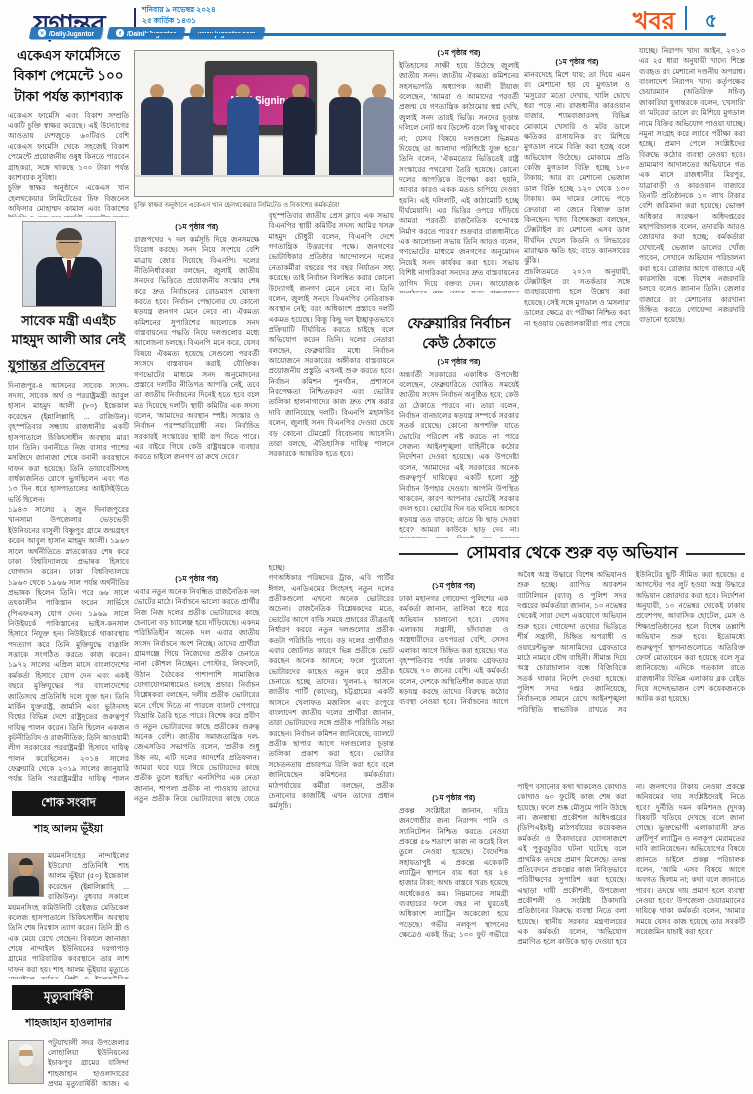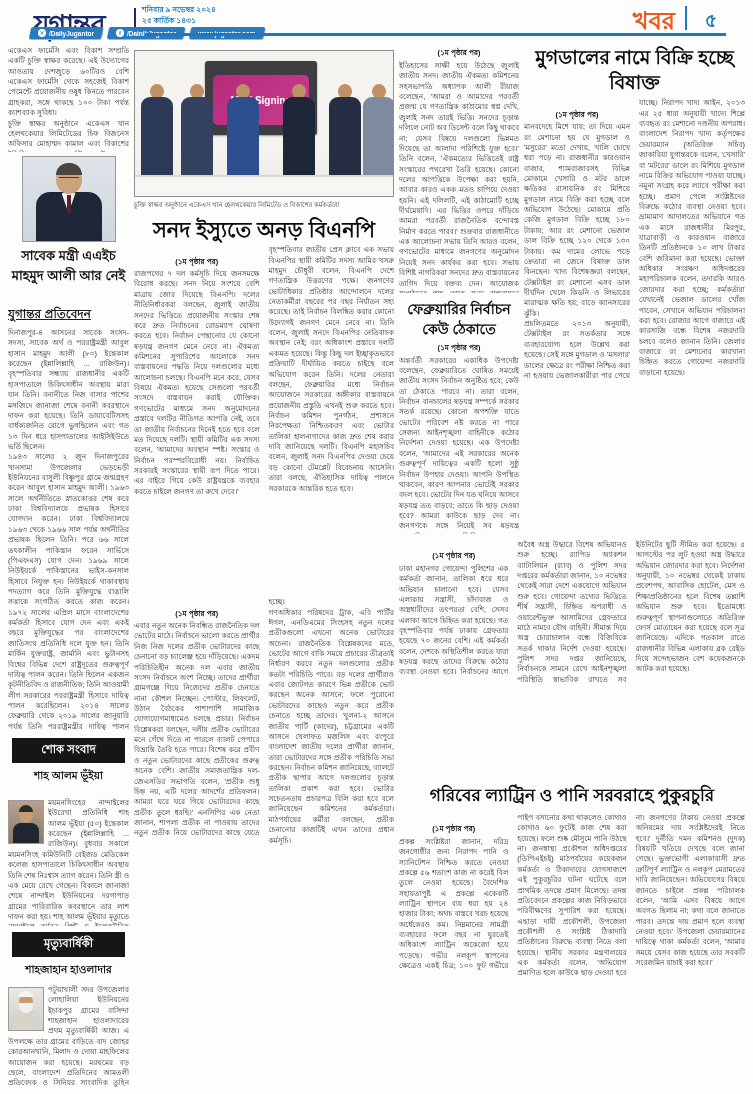--- a/index.html
+++ b/index.html
@@ -19,21 +19,21 @@
   .section-name{position:absolute;right:78px;top:2px;font-size:24px;font-weight:800;color:#f0561d;}
   .section-bar{position:absolute;right:66px;top:6px;width:2px;height:24px;background:#1b79be;}
   .page-num{position:absolute;right:36px;top:6px;font-size:19px;font-weight:700;color:#1b79be;}
   .mast-rule{position:absolute;left:145px;right:27px;top:33px;height:3px;background:#1b79be;}
   
   .body-txt{font-size:7.3px;line-height:1.42;text-align:justify;color:#262626;white-space:pre-line;overflow:hidden;}
   .cont-mark{display:block;text-align:center;font-weight:700;font-size:7.4px;margin:1px 0 2px;color:#111;}
   .cols2{column-count:2;column-gap:9px;}
   .cols3{column-count:3;column-gap:9px;}
   .hl{font-weight:700;color:#0c0c0c;text-align:center;}
-  .byline{font-weight:700;font-size:12px;text-decoration:underline;margin:20px 0 3px;}
+  .byline{font-weight:700;font-size:14px;text-decoration:underline;margin:4px 0 3px;}
   .banner{background:#161616;color:#fff;text-align:center;font-size:11.5px;font-weight:700;
           padding:3px 0;margin:6px 4px 5px;}
   
   .col1{position:absolute;left:8px;top:46px;width:121px;height:1042px;overflow:hidden;}
   .center-block{position:absolute;left:134px;top:50px;width:260px;height:1038px;overflow:hidden;}
   .col4{position:absolute;left:399px;top:46px;width:120px;height:492px;overflow:hidden;}
   .right-block{position:absolute;left:524px;top:46px;width:221px;height:492px;overflow:hidden;}
   .bottom1{position:absolute;left:399px;top:540px;width:346px;height:240px;overflow:hidden;}
   .bottom2{position:absolute;left:399px;top:782px;width:346px;height:306px;overflow:hidden;}
   
@@ -103,20 +103,21 @@
         <span>www.jugantor.com</span>
       </div>
     </div>
     <div class="section-name">খবর</div>
     <div class="section-bar"></div>
     <div class="page-num">৫</div>
     <div class="mast-rule"></div>
   </div>
 
   <div class="col1">
+    <div class="hl hl-c1">একেএস ফার্মেসিতে বিকাশ পেমেন্টে ১০০ টাকা পর্যন্ত ক্যাশব্যাক</div>
     <div class="body-txt" style="height:106px;">একেএস ফার্মেসি এবং বিকাশ সম্প্রতি একটি চুক্তি স্বাক্ষর করেছে। এই উদ্যোগের আওতায় দেশজুড়ে ৬০টিরও বেশি একেএস ফার্মেসি থেকে সহজেই বিকাশ পেমেন্টে প্রয়োজনীয় ওষুধ কিনতে পারবেন গ্রাহকরা, সঙ্গে থাকছে ১০০ টাকা পর্যন্ত ক্যাশব্যাক সুবিধা।
 চুক্তি স্বাক্ষর অনুষ্ঠানে একেএস খান হেলথকেয়ার লিমিটেডের চিফ বিজনেস অফিসার মোহাম্মদ কামাল এবং বিকাশের ইভিপি ও হেড অব মার্চেন্ট পেমেন্টস অ্যান্ড পার্টনারশিপসহ উভয় প্রতিষ্ঠানের ঊর্ধ্বতন কর্মকর্তারা উপস্থিত ছিলেন। ১৫ ডিসেম্বর পর্যন্ত এই ক্যাম্পেইন চলবে। -সংবাদ বিজ্ঞপ্তি</div>
 
     <div class="portrait">
       <div class="pt-body"></div>
       <div class="pt-shirt"></div>
       <div class="pt-tie"></div>
       <div class="pt-head"></div>
       <div class="pt-hair"></div>
       <div class="pt-glasses"></div>
@@ -180,55 +181,55 @@
           <div class="torso" style="background:#262e44;"></div>
         </div>
       <div class="fig" style="left:226px;">
           <div class="head"></div>
           <div class="torso" style="background:#7d8aa0;"></div>
         </div>
       <div class="mou-table"></div>
     </div>
     <div class="caption">চুক্তি স্বাক্ষর অনুষ্ঠানে একেএস খান হেলথকেয়ার লিমিটেড ও বিকাশের কর্মকর্তারা</div>
 
-    <div class="hl hl-main">সনদ ইস্যুতে অনড় বিএনপি</div>
     <div class="body-txt cols2" style="height:352px;">
       <span class="cont-mark">(১ম পৃষ্ঠার পর)</span><span>রাজপথের ৭ দল কর্মসূচি দিয়ে জনসমক্ষে বিরোধ করছে। সনদ নিয়ে সংশয়ে বেশি মাত্রায় জোর দিয়েছে বিএনপি। দলের নীতিনির্ধারকরা বলছেন, জুলাই জাতীয় সনদের ভিত্তিতে প্রয়োজনীয় সংস্কার শেষ করে দ্রুত নির্বাচনের রোডম্যাপ ঘোষণা করতে হবে। নির্বাচন পেছানোর যে কোনো ষড়যন্ত্র জনগণ মেনে নেবে না। ঐকমত্য কমিশনের সুপারিশের আলোকে সনদ বাস্তবায়নের পদ্ধতি নিয়ে দলগুলোর মধ্যে আলোচনা চলছে। বিএনপি মনে করে, যেসব বিষয়ে ঐকমত্য হয়েছে সেগুলো পরবর্তী সংসদে বাস্তবায়ন করাই যৌক্তিক। গণভোটের মাধ্যমে সনদ অনুমোদনের প্রস্তাবে দলটির নীতিগত আপত্তি নেই, তবে তা জাতীয় নির্বাচনের দিনেই হতে হবে বলে মত দিয়েছে দলটি। স্থায়ী কমিটির এক সদস্য বলেন, 'আমাদের অবস্থান স্পষ্ট। সংস্কার ও নির্বাচন পরস্পরবিরোধী নয়। নির্বাচিত সরকারই সংস্কারের স্থায়ী রূপ দিতে পারে। এর বাইরে গিয়ে কেউ রাষ্ট্রযন্ত্রকে ব্যবহার করতে চাইলে জনগণ তা রুখে দেবে।'
 বৃহস্পতিবার জাতীয় প্রেস ক্লাবে এক সভায় বিএনপির স্থায়ী কমিটির সদস্য আমির খসরু মাহমুদ চৌধুরী বলেন, বিএনপি দেশে গণতান্ত্রিক উত্তরণের পক্ষে। জনগণের ভোটাধিকার প্রতিষ্ঠার আন্দোলনে দলের নেতাকর্মীরা বছরের পর বছর নির্যাতন সহ্য করেছে। তাই নির্বাচন বিলম্বিত করার কোনো উদ্যোগই জনগণ মেনে নেবে না। তিনি বলেন, জুলাই সনদে বিএনপির নেতিবাচক অবস্থান নেই; বরং অধিকাংশ প্রস্তাবে দলটি একমত হয়েছে। কিন্তু কিছু দল ইচ্ছাকৃতভাবে প্রক্রিয়াটি দীর্ঘায়িত করতে চাইছে বলে অভিযোগ করেন তিনি। দলের নেতারা বলছেন, ফেব্রুয়ারির মধ্যে নির্বাচন আয়োজনে সরকারের অঙ্গীকার বাস্তবায়নে প্রয়োজনীয় প্রস্তুতি এখনই শুরু করতে হবে। নির্বাচন কমিশন পুনর্গঠন, প্রশাসনে নিরপেক্ষতা নিশ্চিতকরণ এবং ভোটার তালিকা হালনাগাদের কাজ দ্রুত শেষ করার দাবি জানিয়েছে দলটি। বিএনপি মহাসচিব বলেন, জুলাই সনদ বিএনপির দেওয়া চেয়ে বড় কোনো টেমপ্লেট বিবেচনায় আসেনি। তারা বলছে, ঐতিহাসিক দায়িত্ব পালনে সরকারকে আন্তরিক হতে হবে।</span>
     </div>
 
     <div class="body-txt cols2" style="height:420px;">
       <span class="cont-mark">(১ম পৃষ্ঠার পর)</span><span>এবার নতুন অনেক নিবন্ধিত রাজনৈতিক দল ভোটের মাঠে। নির্বাচনে ভালো করতে প্রার্থীর নিজ নিজ দলের প্রতীক ভোটারদের কাছে চেনানো বড় চ্যালেঞ্জ হয়ে দাঁড়িয়েছে। একদম পরিচিতিহীন অনেক দল এবার জাতীয় সংসদ নির্বাচনে অংশ নিচ্ছে। তাদের প্রার্থীরা গ্রামগঞ্জে গিয়ে নিজেদের প্রতীক চেনাতে নানা কৌশল নিচ্ছেন। পোস্টার, লিফলেট, উঠান বৈঠকের পাশাপাশি সামাজিক যোগাযোগমাধ্যমেও চলছে প্রচার। নির্বাচন বিশ্লেষকরা বলছেন, দলীয় প্রতীক ভোটারের মনে গেঁথে দিতে না পারলে ব্যালট পেপারে বিভ্রান্তি তৈরি হতে পারে। বিশেষ করে প্রবীণ ও নতুন ভোটারদের কাছে প্রতীকের গুরুত্ব অনেক বেশি। জাতীয় সমাজতান্ত্রিক দল-জেএসডির সভাপতি বলেন, 'প্রতীক শুধু চিহ্ন নয়, এটি দলের আদর্শের প্রতিফলন। আমরা ঘরে ঘরে গিয়ে ভোটারদের কাছে প্রতীক তুলে ধরছি।' এনসিপির এক নেতা জানান, শাপলা প্রতীক না পাওয়ায় তাদের নতুন প্রতীক নিয়ে ভোটারদের কাছে যেতে হচ্ছে।
 গণঅধিকার পরিষদের ট্রাক, এবি পার্টির ঈগল, এনডিএমের সিংহসহ নতুন দলের প্রতীকগুলো এখনো অনেক ভোটারের অচেনা। রাজনৈতিক বিশ্লেষকদের মতে, ভোটের আগে বাকি সময়ে প্রচারের তীব্রতাই নির্ধারণ করবে নতুন দলগুলোর প্রতীক কতটা পরিচিতি পাবে। বড় দলের প্রার্থীরাও এবার জোটগত কারণে ভিন্ন প্রতীকে ভোট করছেন অনেক আসনে; ফলে পুরোনো ভোটারদের কাছেও নতুন করে প্রতীক চেনাতে হচ্ছে তাদের। খুলনা-২ আসনে জাতীয় পার্টি (কাদের), চট্টগ্রামের একটি আসনে খেলাফত মজলিস এবং রংপুরে বাংলাদেশ জাতীয় দলের প্রার্থীরা জানান, তারা ভোটারদের সঙ্গে প্রতীক পরিচিতি সভা করছেন। নির্বাচন কমিশন জানিয়েছে, ব্যালটে প্রতীক ছাপার আগে দলগুলোর চূড়ান্ত তালিকা প্রকাশ করা হবে। ভোটার সচেতনতায় প্রচারপত্র বিলি করা হবে বলে জানিয়েছেন কমিশনের কর্মকর্তারা। মাঠপর্যায়ের কর্মীরা বলছেন, প্রতীক চেনানোর কাজটিই এখন তাদের প্রধান কর্মসূচি।</span>
     </div>
   </div>
 
   <div class="col4">
     <span class="cont-mark">(১ম পৃষ্ঠার পর)</span>
     <div class="body-txt" style="height:232px;">ইতিহাসের সাক্ষী হয়ে উঠেছে জুলাই জাতীয় সনদ। জাতীয় ঐকমত্য কমিশনের সহসভাপতি অধ্যাপক আলী রীয়াজ বলেছেন, 'আমরা ও আমাদের পরবর্তী প্রজন্ম যে গণতান্ত্রিক কাঠামোর স্বপ্ন দেখি, জুলাই সনদ তারই ভিত্তি। সনদের চূড়ান্ত দলিলে নোট অব ডিসেন্ট বলে কিছু থাকবে না; যেসব বিষয়ে দলগুলো ভিন্নমত দিয়েছে তা আলাদা পরিশিষ্টে যুক্ত হবে।' তিনি বলেন, 'ঐকমত্যের ভিত্তিতেই রাষ্ট্র সংস্কারের পথরেখা তৈরি হয়েছে। কোনো দলের আপত্তিকে উপেক্ষা করা হয়নি, আবার কারও একক মতও চাপিয়ে দেওয়া হয়নি। এই দলিলটি, এই কাঠামোটি হচ্ছে দীর্ঘমেয়াদি। এর ভিত্তির ওপরে দাঁড়িয়ে আমরা পরবর্তী রাজনৈতিক বন্দোবস্ত নির্মাণ করতে পারব।' শুক্রবার রাজধানীতে এক আলোচনা সভায় তিনি আরও বলেন, গণভোটের মাধ্যমে জনগণের অনুমোদন নিয়েই সনদ কার্যকর করা হবে। সভায় বিশিষ্ট নাগরিকরা সনদের দ্রুত বাস্তবায়নের তাগিদ দিয়ে বক্তব্য দেন। আয়োজক সংগঠনের পক্ষ থেকে সনদ বাস্তবায়নে নাগরিক কমিটি গঠনের প্রস্তাব করা হয়।</div>
 
-    <div class="hl hl-c4" style="margin-top:6px;">ফেব্রুয়ারির নির্বাচন কেউ ঠেকাতে</div>
+    <div class="hl hl-c4" style="margin-top:20px;">ফেব্রুয়ারির নির্বাচন কেউ ঠেকাতে</div>
     <span class="cont-mark">(১ম পৃষ্ঠার পর)</span>
     <div class="body-txt" style="height:178px;">অন্তর্বর্তী সরকারের একাধিক উপদেষ্টা বলেছেন, ফেব্রুয়ারিতে ঘোষিত সময়েই জাতীয় সংসদ নির্বাচন অনুষ্ঠিত হবে; কেউ তা ঠেকাতে পারবে না। তারা বলেন, নির্বাচন বানচালের ষড়যন্ত্র সম্পর্কে সরকার সতর্ক রয়েছে। কোনো অপশক্তি যাতে ভোটের পরিবেশ নষ্ট করতে না পারে সেজন্য আইনশৃঙ্খলা বাহিনীকে কঠোর নির্দেশনা দেওয়া হয়েছে। এক উপদেষ্টা বলেন, 'আমাদের এই সরকারের অনেক গুরুত্বপূর্ণ দায়িত্বের একটি হলো সুষ্ঠু নির্বাচন উপহার দেওয়া। আপনি উপস্থিত থাকবেন, কারণ আপনার ভোটেই সরকার বদল হবে। ভোটের দিন যত ঘনিয়ে আসবে ষড়যন্ত্র তত বাড়বে; তাতে কি ছাড় দেওয়া হবে? আমরা কাউকে ছাড় দেব না। জনগণকে সঙ্গে নিয়েই সব ষড়যন্ত্র মোকাবিলা করা হবে।' তিনি আরও বলেন, 'আমাদের এই সরকার অনেক গুরুত্বপূর্ণ কাজ করে গেছে। দায়িত্ব কমিটির কাজে দ্রুতই কি পরিণাম হবে? এটি রাষ্ট্রনৈতিক দলগুলোর ওপর নির্ভর করছে।' নির্বাচন কমিশনও জানিয়েছে, তফশিল ঘোষণার প্রস্তুতি শেষ পর্যায়ে। ভোটকেন্দ্রের তালিকা চূড়ান্ত করার কাজ চলছে বলে কমিশন সূত্রে জানা গেছে।</div>
   </div>
 
   <div class="right-block">
-    <div class="hl hl-right">মুগডালের নামে বিক্রি হচ্ছে বিষাক্ত</div>
     <div class="body-txt cols2" style="height:460px;">
       <span class="cont-mark">(১ম পৃষ্ঠার পর)</span><span>মানবদেহে মিশে যায়; তা দিয়ে এমন রং মেশানো হয় যে মুগডাল ও 'মসুরের' মতো দেখায়, খালি চোখে ধরা পড়ে না। রাজধানীর কারওয়ান বাজার, শ্যামবাজারসহ বিভিন্ন মোকামে খেসারি ও মটর ডালে ক্ষতিকর রাসায়নিক রং মিশিয়ে মুগডাল নামে বিক্রি করা হচ্ছে বলে অভিযোগ উঠেছে। মোকামে প্রতি কেজি মুগডাল বিক্রি হচ্ছে ১৮০ টাকায়; আর রং মেশানো ভেজাল ডাল বিক্রি হচ্ছে ১২০ থেকে ১৩০ টাকায়। কম দামের লোভে পড়ে ক্রেতারা না জেনে বিষাক্ত ডাল কিনছেন। খাদ্য বিশেষজ্ঞরা বলছেন, টেক্সটাইল রং মেশানো এসব ডাল দীর্ঘদিন খেলে কিডনি ও লিভারের মারাত্মক ক্ষতি হয়; বাড়ে ক্যানসারের ঝুঁকি।
 প্রচলিতমতে ২০১৩ অনুযায়ী, টেক্সটাইল রং সতর্কতার সঙ্গে ব্যবহারযোগ্য হলে উল্লেখ করা হয়েছে। সেই সঙ্গে মুগডাল ও 'মসলার' ডালের ক্ষেত্রে রং পরীক্ষা নিশ্চিত করা না হওয়ায় ভেজালকারীরা পার পেয়ে যাচ্ছে। নিরাপদ খাদ্য আইন, ২০১৩ এর ২৫ ধারা অনুযায়ী খাদ্যে শিল্পে ব্যবহৃত রং মেশানো দণ্ডনীয় অপরাধ। বাংলাদেশ নিরাপদ খাদ্য কর্তৃপক্ষের চেয়ারম্যান (অতিরিক্ত সচিব) জাকারিয়া যুগান্তরকে বলেন, 'খেসারি' বা 'মটরের' ডালে রং মিশিয়ে মুগডাল নামে বিক্রির অভিযোগ পাওয়া যাচ্ছে। নমুনা সংগ্রহ করে ল্যাবে পরীক্ষা করা হচ্ছে। প্রমাণ পেলে সংশ্লিষ্টদের বিরুদ্ধে কঠোর ব্যবস্থা নেওয়া হবে। ভ্রাম্যমাণ আদালতের অভিযানে গত এক মাসে রাজধানীর মিরপুর, যাত্রাবাড়ী ও কারওয়ান বাজারে তিনটি প্রতিষ্ঠানকে ১০ লাখ টাকার বেশি জরিমানা করা হয়েছে। ভোক্তা অধিকার সংরক্ষণ অধিদপ্তরের মহাপরিচালক বলেন, তদারকি আরও জোরদার করা হচ্ছে; কর্মকর্তারা যেখানেই ভেজাল ডালের খোঁজ পাবেন, সেখানে অভিযান পরিচালনা করা হবে। রোজার আগে বাজারে এই কারসাজি বন্ধে বিশেষ নজরদারি চলবে বলেও জানান তিনি। জেলার বাজারে রং মেশানোর কারখানা চিহ্নিত করতে গোয়েন্দা নজরদারি বাড়ানো হয়েছে।</span>
     </div>
   </div>
 
   <div class="bottom1">
+    <div class="hl hl-band">
+        <span>সোমবার থেকে শুরু বড় অভিযান</span>
+      </div>
     <div class="body-txt cols3" style="height:212px;">
       <span class="cont-mark">(১ম পৃষ্ঠার পর)</span><span>ঢাকা মহানগর গোয়েন্দা পুলিশের এক কর্মকর্তা জানান, তালিকা ধরে ধরে অভিযান চালানো হবে। যেসব এলাকায় সন্ত্রাসী, চাঁদাবাজ ও অস্ত্রধারীদের তৎপরতা বেশি, সেসব এলাকা আগে চিহ্নিত করা হয়েছে। গত বৃহস্পতিবার পর্যন্ত ঢাকায় গ্রেফতার হয়েছে ৭০ জনের বেশি। এই কর্মকর্তা বলেন, দেশকে অস্থিতিশীল করতে যারা ষড়যন্ত্র করছে তাদের বিরুদ্ধে কঠোর ব্যবস্থা নেওয়া হবে। নির্বাচনের আগে অবৈধ অস্ত্র উদ্ধারে বিশেষ অভিযানও শুরু হচ্ছে। র‌্যাপিড অ্যাকশন ব্যাটালিয়ন (র‌্যাব) ও পুলিশ সদর দপ্তরের কর্মকর্তারা জানান, ১০ নভেম্বর থেকেই সারা দেশে একযোগে অভিযান শুরু হবে। গোয়েন্দা তথ্যের ভিত্তিতে শীর্ষ সন্ত্রাসী, চিহ্নিত অপরাধী ও ওয়ারেন্টভুক্ত আসামিদের গ্রেফতারে মাঠে নামবে যৌথ বাহিনী। সীমান্ত দিয়ে অস্ত্র চোরাচালান বন্ধে বিজিবিকে সতর্ক থাকার নির্দেশ দেওয়া হয়েছে। পুলিশ সদর দপ্তর জানিয়েছে, নির্বাচনকে সামনে রেখে আইনশৃঙ্খলা পরিস্থিতি স্বাভাবিক রাখতে সব ইউনিটের ছুটি সীমিত করা হয়েছে। ৫ আগস্টের পর লুট হওয়া অস্ত্র উদ্ধারে অভিযান জোরদার করা হবে। নির্দেশনা অনুযায়ী, ১০ নভেম্বর থেকেই ঢাকায় প্রবেশপথ, আবাসিক হোটেল, মেস ও শিক্ষাপ্রতিষ্ঠানের হলে বিশেষ তল্লাশি অভিযান শুরু হবে। ইতোমধ্যে গুরুত্বপূর্ণ স্থাপনাগুলোতে অতিরিক্ত ফোর্স মোতায়েন করা হয়েছে বলে সূত্র জানিয়েছে। এদিকে গতকাল রাতে রাজধানীর বিভিন্ন এলাকায় ব্লক রেইড দিয়ে সন্দেহভাজন বেশ কয়েকজনকে আটক করা হয়েছে।</span>
     </div>
   </div>
 
   <div class="bottom2">
-    <div class="hl hl-plain">গরিবের ল্যাট্রিন ও পানি সরবরাহে পুকুরচুরি</div>
     <div class="body-txt cols3" style="height:278px;">
       <span class="cont-mark">(১ম পৃষ্ঠার পর)</span><span>প্রকল্প সংশ্লিষ্টরা জানান, দরিদ্র জনগোষ্ঠীর জন্য নিরাপদ পানি ও স্যানিটেশন নিশ্চিত করতে নেওয়া প্রকল্পে ৫৬ শতাংশ কাজ না করেই বিল তুলে নেওয়া হয়েছে। বৈদেশিক সহায়তাপুষ্ট এ প্রকল্পে একেকটি ল্যাট্রিন স্থাপনে ব্যয় ধরা হয় ২৪ হাজার টাকা; অথচ বাস্তবে খরচ হয়েছে অর্ধেকেরও কম। নিম্নমানের সামগ্রী ব্যবহারের ফলে বছর না ঘুরতেই অধিকাংশ ল্যাট্রিন অকেজো হয়ে পড়েছে। গভীর নলকূপ স্থাপনের ক্ষেত্রেও একই চিত্র; ১০০ ফুট গভীরে পাইপ বসানোর কথা থাকলেও কোথাও কোথাও ৬০ ফুটেই কাজ শেষ করা হয়েছে। ফলে শুষ্ক মৌসুমে পানি উঠছে না। জনস্বাস্থ্য প্রকৌশল অধিদপ্তরের (ডিপিএইচই) মাঠপর্যায়ের কয়েকজন কর্মকর্তা ও ঠিকাদারের যোগসাজশে এই পুকুরচুরির ঘটনা ঘটেছে বলে প্রাথমিক তদন্তে প্রমাণ মিলেছে। তদন্ত প্রতিবেদনে প্রকল্পের কাজ নিবিড়ভাবে পরিবীক্ষণের সুপারিশ করা হয়েছে। এছাড়া দায়ী প্রকৌশলী, উপজেলা প্রকৌশলী ও সংশ্লিষ্ট ঠিকাদারি প্রতিষ্ঠানের বিরুদ্ধে ব্যবস্থা নিতে বলা হয়েছে। স্থানীয় সরকার মন্ত্রণালয়ের এক কর্মকর্তা বলেন, 'অভিযোগ প্রমাণিত হলে কাউকে ছাড় দেওয়া হবে না। জনগণের টাকায় নেওয়া প্রকল্পে অনিয়মের দায় সংশ্লিষ্টদেরই নিতে হবে।' দুর্নীতি দমন কমিশনও (দুদক) বিষয়টি খতিয়ে দেখছে বলে জানা গেছে। ভুক্তভোগী এলাকাবাসী দ্রুত ত্রুটিপূর্ণ ল্যাট্রিন ও নলকূপ মেরামতের দাবি জানিয়েছেন। অভিযোগের বিষয়ে জানতে চাইলে প্রকল্প পরিচালক বলেন, 'আমি এসব বিষয়ে আগে অবগত ছিলাম না; কথা বলে জানাতে পারব। তদন্তে দায় প্রমাণ হলে ব্যবস্থা নেওয়া হবে।' উপজেলা চেয়ারম্যানের দায়িত্বে থাকা কর্মকর্তা বলেন, 'আমার সময়ে যেসব কাজ হয়েছে তার সবকটি সরেজমিন যাচাই করা হবে।'</span>
     </div>
   </div>
 
 </div>
 
 </body></html>

